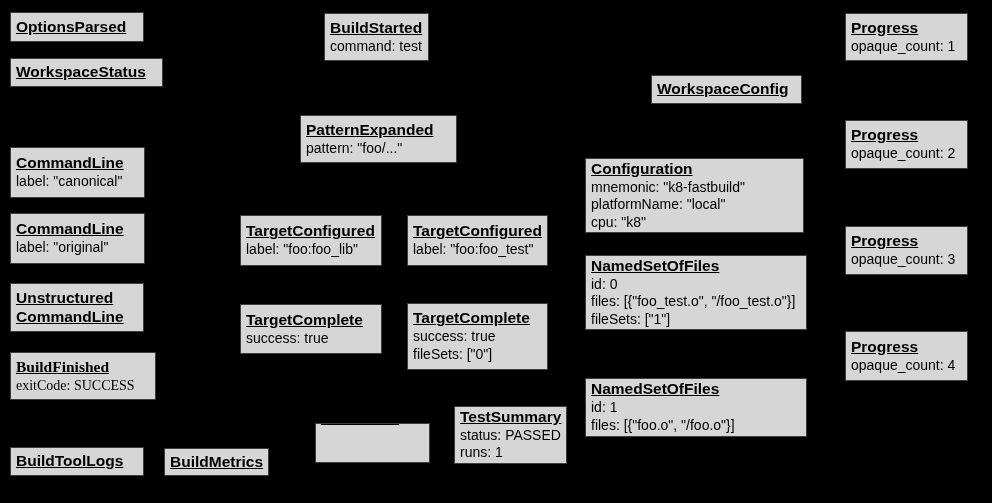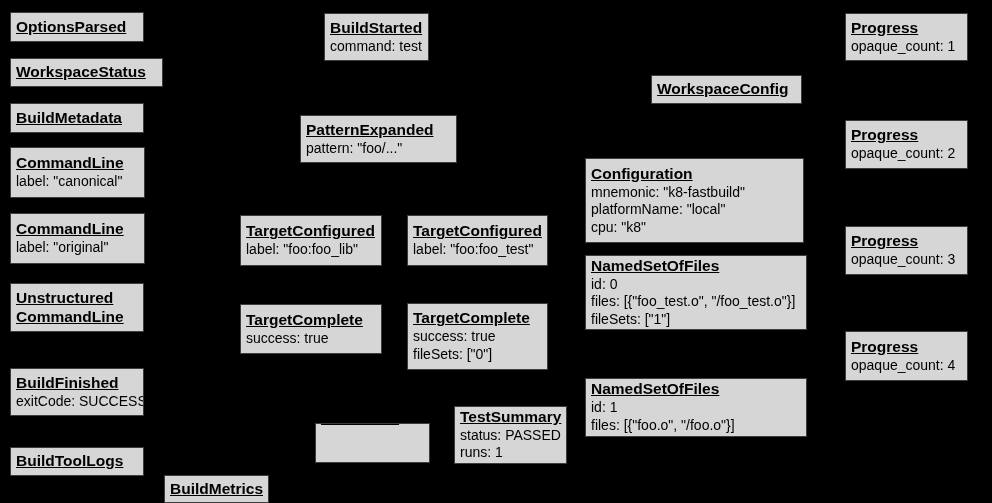--- a/index.html
+++ b/index.html
@@ -44,43 +44,40 @@
 </head>
 <body>
 
 <div class="stage" style="--bg: #000000; --node-fill: #d6d6d6; --node-border: #3d3d3d; --text: #000000; width: 992px; height: 503px; padding-left: 21px;">
     <div class="node" style="left: 10px; top: 12px; width: 134px; height: 30px;">
       <div class="node-title">OptionsParsed</div>
     </div>
     <div class="node" style="left: 10px; top: 58px; width: 153px; height: 29px;">
       <div class="node-title">WorkspaceStatus</div>
     </div>
-    <div class="node" style="left: 10px; top: 103px; width: 134px; height: 30px;">
-      <div class="node-title">BuildMetadata</div>
-    </div>
     <div class="node" style="left: 10px; top: 147px; width: 135px; height: 51px;">
       <div class="node-title">CommandLine</div>
       <div class="node-detail">label: "canonical"</div>
     </div>
     <div class="node" style="left: 10px; top: 213px; width: 135px; height: 51px;">
       <div class="node-title">CommandLine</div>
       <div class="node-detail">label: "original"</div>
     </div>
     <div class="node" style="left: 10px; top: 283px; width: 134px; height: 49px;">
       <div class="node-title">Unstructured</div>
       <div class="node-title">CommandLine</div>
     </div>
-    <div class="node" style="left: 10px; top: 368px; width: 134px; height: 48px;">
+    <div class="node" style="left: 10px; top: 352px; width: 146px; height: 48px; font-family: Liberation Serif, serif;">
       <div class="node-title">BuildFinished</div>
       <div class="node-detail">exitCode: SUCCESS</div>
     </div>
     <div class="node" style="left: 10px; top: 447px; width: 134px; height: 29px;">
       <div class="node-title">BuildToolLogs</div>
     </div>
-    <div class="node" style="left: 164px; top: 448px; width: 105px; height: 28px; margin-top: 27px;">
+    <div class="node" style="left: 164px; top: 448px; width: 105px; height: 28px;">
       <div class="node-title">BuildMetrics</div>
     </div>
     <div class="node" style="left: 300px; top: 13px; width: 105px; height: 48px; margin-left: 24px;">
       <div class="node-title">BuildStarted</div>
       <div class="node-detail">command: test</div>
     </div>
     <div class="node" style="left: 300px; top: 115px; width: 157px; height: 48px;">
       <div class="node-title">PatternExpanded</div>
       <div class="node-detail">pattern: "foo/..."</div>
     </div>
@@ -106,21 +103,21 @@
       <div class="node-detail">status: PASSED</div>
     </div>
     <div class="node" style="left: 442px; top: 406px; width: 113px; height: 58px; margin-left: 12px;">
       <div class="node-title">TestSummary</div>
       <div class="node-detail">status: PASSED</div>
       <div class="node-detail">runs: 1</div>
     </div>
     <div class="node" style="left: 651px; top: 75px; width: 151px; height: 29px;">
       <div class="node-title">WorkspaceConfig</div>
     </div>
-    <div class="node" style="left: 585px; top: 158px; width: 219px; height: 85px;">
+    <div class="node" style="left: 585px; top: 158px; width: 219px; height: 75px;">
       <div class="node-title">Configuration</div>
       <div class="node-detail">mnemonic: "k8-fastbuild"</div>
       <div class="node-detail">platformName: "local"</div>
       <div class="node-detail">cpu: "k8"</div>
     </div>
     <div class="node" style="left: 585px; top: 255px; width: 222px; height: 75px;">
       <div class="node-title">NamedSetOfFiles</div>
       <div class="node-detail">id: 0</div>
       <div class="node-detail">files: [{"foo_test.o", "/foo_test.o"}]</div>
       <div class="node-detail">fileSets: ["1"]</div>

